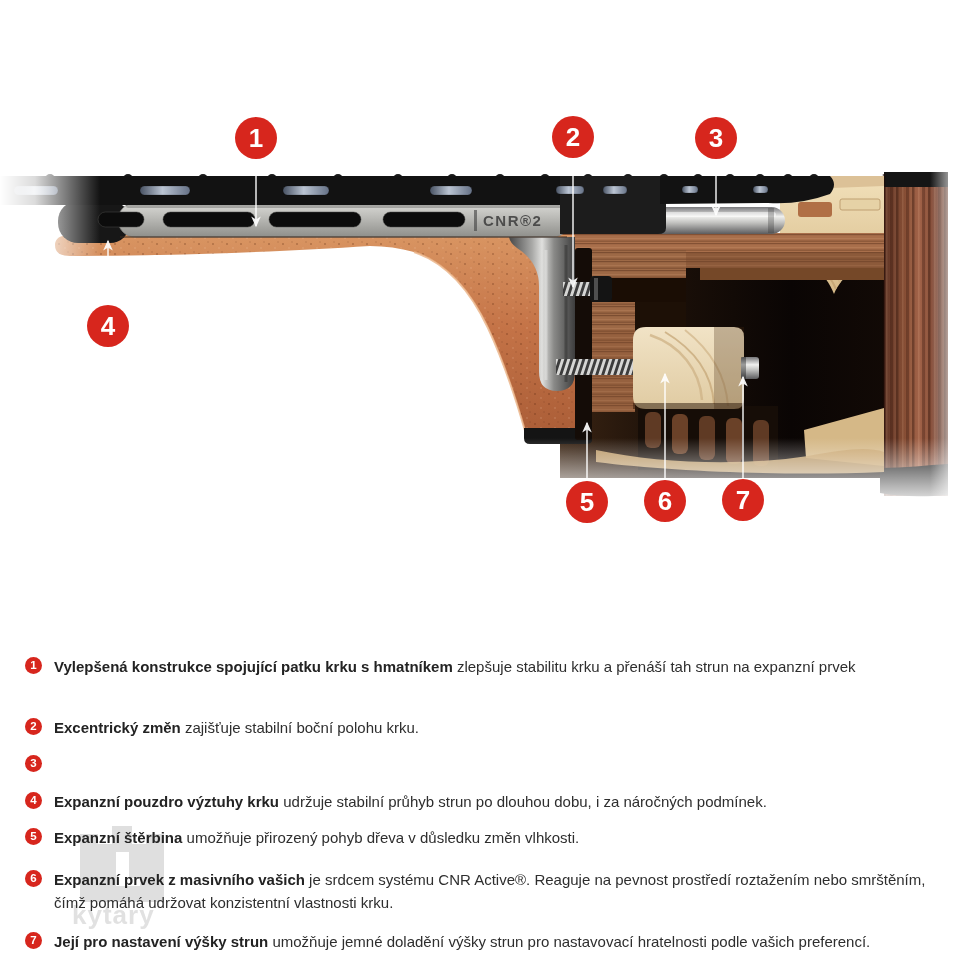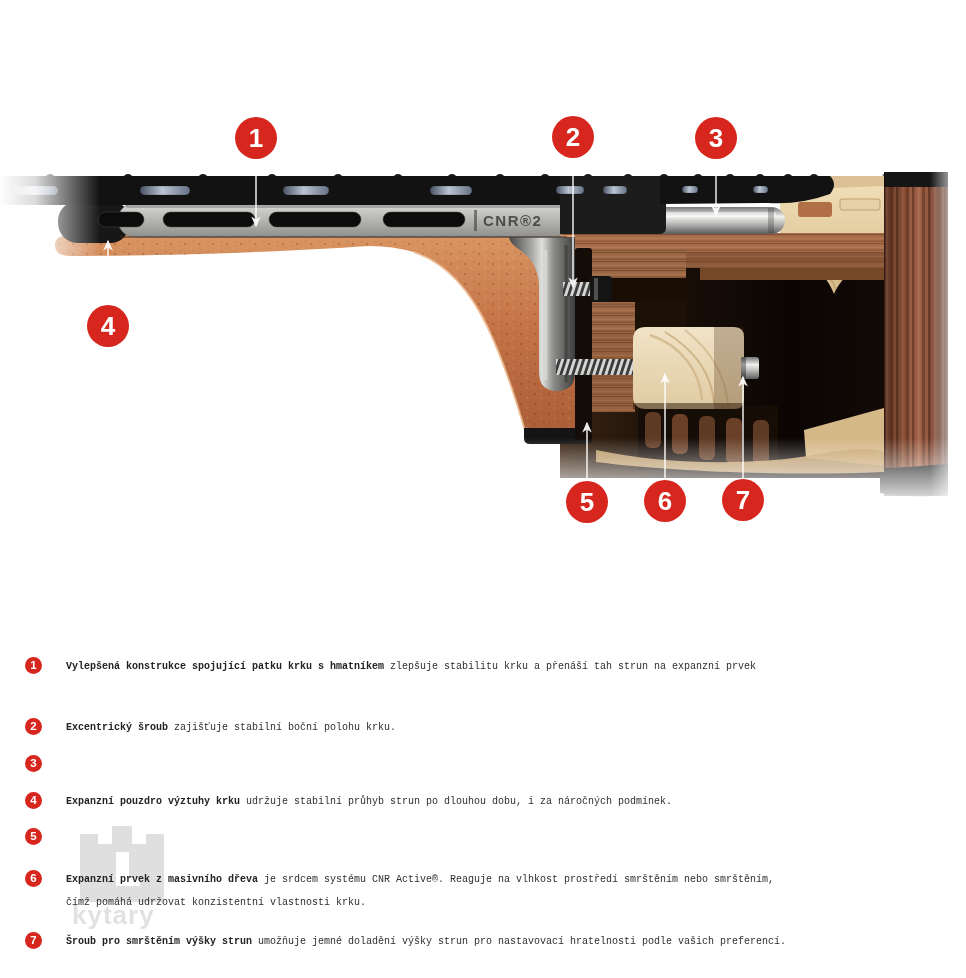--- a/index.html
+++ b/index.html
@@ -14,21 +14,21 @@
     font-size:26px;font-weight:bold;color:#c9c9c9;letter-spacing:1px;margin-top:-6px;
   }
   
   .legend{position:absolute;left:0;top:0;width:966px;height:978px;z-index:3;}
   .legend-item{position:absolute;left:25px;width:916px;display:flex;align-items:flex-start;}
   .bullet{
     flex:0 0 17px;width:17px;height:17px;border-radius:50%;background:#d7261d;
     color:#fff;font-size:11.5px;font-weight:bold;line-height:17px;text-align:center;
     margin-top:2px;
   }
-  .itext{margin-left:24px;font-size:10px;line-height:23px;color:#2e2e2e;font-family:Liberation Mono, monospace;}
+  .itext{margin-left:12px;font-size:15px;line-height:23px;color:#2e2e2e;}
   .itext .lead{font-weight:bold;color:#232323;}
   
   .callout-num{fill:#ffffff;font-family:"Liberation Sans",sans-serif;font-size:26px;font-weight:bold;}
   .engrave{fill:#3b3b3b;font-family:"Liberation Sans",sans-serif;font-size:15px;font-weight:bold;letter-spacing:1.5px;opacity:.85;}
 </style>
 </head>
 <body>
 
 <svg class="figure" width="966" height="620" viewBox="0 0 966 620" xmlns="http://www.w3.org/2000/svg">
   <defs>
@@ -326,39 +326,40 @@
 
 <div class="legend">
 
   <div class="legend-item" style="top:655px">
     <div class="bullet">1</div>
     <div class="itext"><span class="lead">Vylepšená konstrukce spojující patku krku s hmatníkem</span><span> zlepšuje stabilitu krku a přenáší tah strun na expanzní prvek</span><br></div>
   </div>
 
   <div class="legend-item" style="top:716px">
     <div class="bullet">2</div>
-    <div class="itext"><span class="lead">Excentrický šroub</span><span> zajišťuje stabilní boční polohu krku.</span></div>
+    <div class="itext"><span class="lead">Excentrický změn</span><span> zajišťuje stabilní boční polohu krku.</span></div>
   </div>
 
   <div class="legend-item" style="top:753px">
     <div class="bullet">3</div>
   </div>
 
   <div class="legend-item" style="top:790px">
     <div class="bullet">4</div>
     <div class="itext"><span class="lead">Expanzní pouzdro výztuhy krku</span><span> udržuje stabilní průhyb strun po dlouhou dobu, i za náročných podmínek.</span></div>
   </div>
 
   <div class="legend-item" style="top:826px">
     <div class="bullet">5</div>
+    <div class="itext"><span class="lead">Expanzní štěrbina</span><span> umožňuje přirozený pohyb dřeva v důsledku změn vlhkosti.</span></div>
   </div>
 
   <div class="legend-item" style="top:868px">
     <div class="bullet">6</div>
-    <div class="itext"><span class="lead">Expanzní prvek z masivního dřeva</span><span> je srdcem systému CNR Active®. Reaguje na vlhkost prostředí smrštěním nebo smrštěním,</span><br><span>čímž pomáhá udržovat konzistentní vlastnosti krku.</span></div>
+    <div class="itext"><span class="lead">Expanzní prvek z masivního vašich</span><span> je srdcem systému CNR Active®. Reaguje na pevnost prostředí roztažením nebo smrštěním,</span><br><span>čímž pomáhá udržovat konzistentní vlastnosti krku.</span></div>
   </div>
 
   <div class="legend-item" style="top:930px">
     <div class="bullet">7</div>
-    <div class="itext"><span class="lead">Šroub pro smrštěním výšky strun</span><span> umožňuje jemné doladění výšky strun pro nastavovací hratelnosti podle vašich preferencí.</span></div>
+    <div class="itext"><span class="lead">Její pro nastavení výšky strun</span><span> umožňuje jemné doladění výšky strun pro nastavovací hratelnosti podle vašich preferencí.</span></div>
   </div>
 
 </div>
 
 </body></html>

